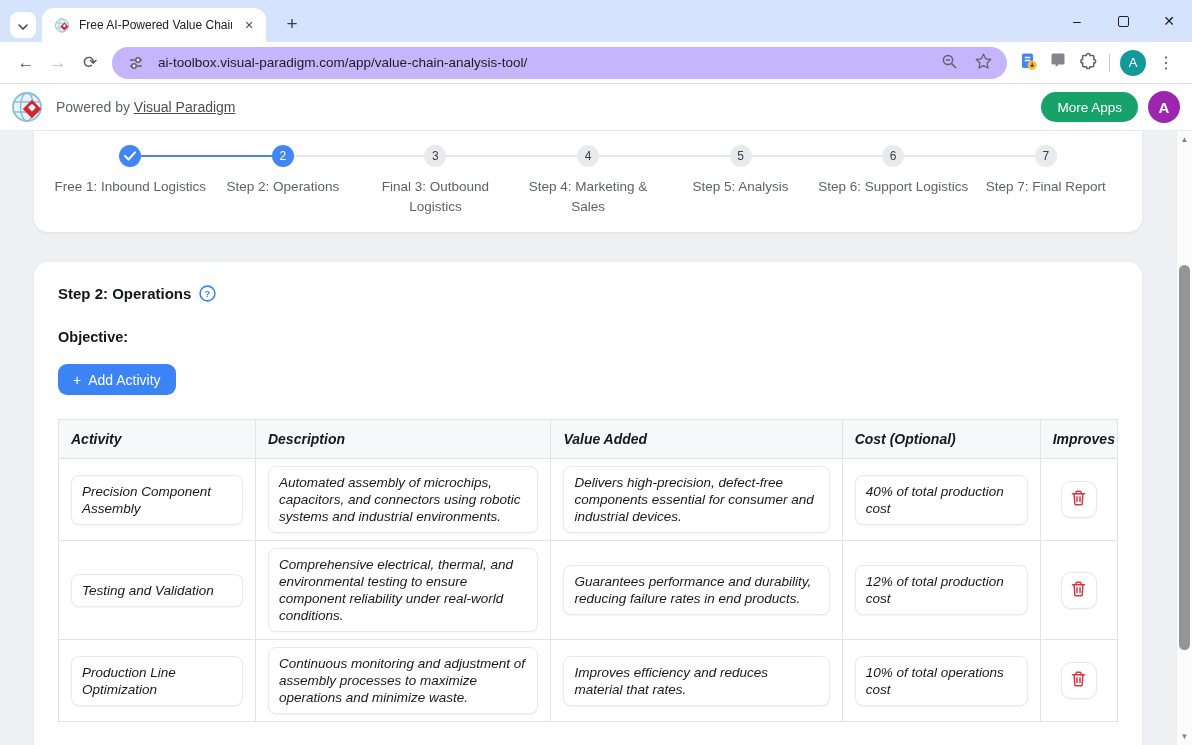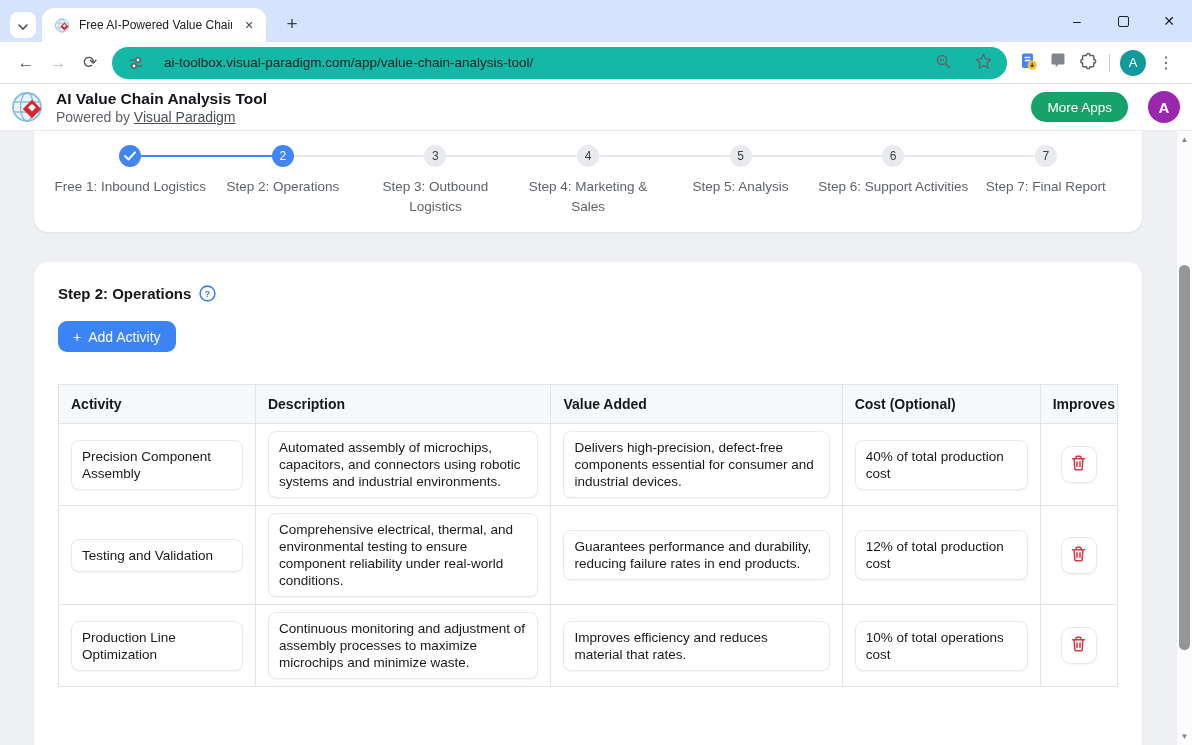--- a/index.html
+++ b/index.html
@@ -20,41 +20,41 @@
     font-size:19px; color:#3c4043; display:flex; align-items:center; justify-content:center; border-radius:50%; cursor:pointer; }
   .win-controls { position:absolute; right:0; top:0; height:42px; display:flex; align-items:center; }
   .win-btn { width:46px; height:42px; border:none; background:transparent; color:#202124; font-size:14px;
     display:flex; align-items:center; justify-content:center; cursor:pointer; }
   .maximize-glyph { width:11px; height:11px; border:1.3px solid #202124; border-radius:2px; display:inline-block; }
 
   .toolbar { height:42px; background:#ffffff; display:flex; align-items:center; padding:0 10px; border-bottom:1px solid #dfe1e5; }
   .nav-btn { width:32px; height:32px; border:none; background:transparent; font-size:17px; color:#54575b;
     display:flex; align-items:center; justify-content:center; border-radius:50%; cursor:pointer; }
   .nav-btn.disabled { color:#b9bdc3; }
-  .omnibox { flex:1; height:32px; background:#14b8a6; border-radius:16px; display:flex; align-items:center;
-    padding:0 12px; gap:16px; margin:0 6px; }
+  .omnibox { flex:1; height:32px; background:#c4b5fd; border-radius:16px; display:flex; align-items:center;
+    padding:0 12px; gap:10px; margin:0 6px; }
   .omnibox-url { flex:1; font-size:13.5px; color:#202124; white-space:nowrap; overflow:hidden; }
   .pill-icon-btn { width:24px; height:24px; border:none; background:transparent; display:flex; align-items:center;
     justify-content:center; cursor:pointer; }
   .ext-icon-btn { width:30px; height:30px; border:none; background:transparent; display:flex; align-items:center;
     justify-content:center; border-radius:50%; cursor:pointer; }
   .toolbar-divider { width:1px; height:18px; background:#c6cace; margin:0 6px; }
   .toolbar-avatar { width:26px; height:26px; border-radius:50%; background:#13999a; color:#fff; font-size:13px;
     display:flex; align-items:center; justify-content:center; border:none; margin:0 4px; cursor:pointer; }
   .kebab { font-size:16px; color:#54575b; }
 
   
   .page { height:661px; position:relative; overflow:hidden; background:#eef0f4; }
   .app-header { height:47px; background:#fff; border-bottom:1px solid #e8eaed; display:flex; align-items:center;
     padding:0 12px 0 10px; }
   .logo { width:36px; height:36px; margin-right:10px; flex:0 0 auto; }
   .app-title { font-size:15.5px; font-weight:700; color:#121417; line-height:1.25; }
   .powered { font-size:14px; color:#5f6368; }
   .powered a { color:#4a4f55; }
-  .header-right { margin-left:auto; display:flex; align-items:center; gap:20px;justify-content:center; }
+  .header-right { margin-left:auto; display:flex; align-items:center; gap:10px;justify-content:center; }
   .more-apps-btn { height:30px; padding:0 16px; background:#16a268; color:#fff; border:none; border-radius:16px;
     font-size:13.5px; font-family:"Liberation Sans",sans-serif; cursor:pointer; }
   .header-avatar { width:32px; height:32px; border-radius:50%; background:#9b27af; color:#fff; font-weight:700;
     font-size:15px; display:flex; align-items:center; justify-content:center; border:none; cursor:pointer; }
 
   .cards { margin-right:16px; padding:0 34px; }
 
   .stepper-card { background:#fff; border-radius:0 0 14px 14px; box-shadow:0 1px 3px rgba(0,0,0,.07);
     height:101px; padding:13px 20px 0; }
   .stepper { display:flex; }
@@ -75,21 +75,21 @@
     padding:23px 24px 40px; height:540px; }
   .section-title-row { display:flex; align-items:center; gap:8px; }
   .section-title { font-size:15px; font-weight:700; color:#141619; }
   .help-btn { border:none; background:transparent; line-height:0; cursor:pointer; }
   .objective-label { margin-top:27px; font-size:14.5px; font-weight:700; color:#141619; }
   .objective-text { margin-top:9px; font-size:14px; color:#1c1e21; }
   .add-btn { margin-top:19px; background:#3c83f6; color:#fff; border:none; border-radius:9px; height:31px;
     padding:0 15px; font-size:14px; font-family:"Liberation Sans",sans-serif; display:inline-flex; align-items:center;
     gap:7px; cursor:pointer; }
 
-  table.activities { width:100%; border-collapse:collapse; margin-top:32px; font-size:13.5px; table-layout:fixed; }
+  table.activities { width:100%; border-collapse:collapse; margin-top:24px; font-size:13.5px; table-layout:fixed;font-style:italic; }
   .activities th, .activities td { border:1px solid #e0e3e8; }
   .activities th { background:#f7f8fa; text-align:left; padding:11px 12px; font-size:14px; font-weight:700; color:#16181b; }
   .activities td { padding:7px 12px; vertical-align:middle; }
   .cellbox { background:#fff; border:1px solid #e8e9ee; border-radius:8px; padding:7px 10px; line-height:17px;
     color:#17191c; box-shadow:0 1px 2px rgba(16,24,40,.05); }
   .actions-cell { text-align:center; }
   .trash-btn { width:36px; height:37px; border:1px solid #e7e8ec; border-radius:10px; background:#fff;
     display:inline-flex; align-items:center; justify-content:center; box-shadow:0 1px 2px rgba(16,24,40,.05); cursor:pointer; }
 
   
@@ -222,21 +222,20 @@
           <circle cx="17" cy="18" r="14" fill="#e8f4fb" stroke="#8abcd8" stroke-width="1.8"></circle>
           <ellipse cx="17" cy="18" rx="6.5" ry="14" fill="none" stroke="#8abcd8" stroke-width="1.4"></ellipse>
           <path d="M4 13h26M4 23h26" stroke="#8abcd8" stroke-width="1.4" fill="none"></path>
           <g transform="rotate(45 22 20)">
               <rect x="15.5" y="13.5" width="13" height="13" fill="#d8242f"></rect>
               <rect x="18.2" y="16.2" width="5.5" height="5.5" fill="#ffffff"></rect>
             </g>
         </svg>
       </span>
       <div>
-        <div class="app-title">AI Value Chain Analysis Tool</div>
         <div class="powered">
           <span>Powered by</span>
           <a href="#">Visual Paradigm</a>
         </div>
       </div>
       <div class="header-right">
         <button class="more-apps-btn">More Apps</button>
         <button class="header-avatar">
             <span>A</span>
           </button>
@@ -277,21 +276,21 @@
 
           <div class="step upcoming">
             <div class="step-track">
               <div class="line line-l"></div>
               <div class="circle">
                 <span class="num">3</span>
 
               </div>
               <div class="line line-r"></div>
             </div>
-            <div class="step-label">Step 3: Outbound Logistics</div>
+            <div class="step-label">Final 3: Outbound Logistics</div>
           </div>
 
           <div class="step upcoming">
             <div class="step-track">
               <div class="line line-l"></div>
               <div class="circle">
                 <span class="num">4</span>
 
               </div>
               <div class="line line-r"></div>
@@ -313,21 +312,21 @@
 
           <div class="step upcoming">
             <div class="step-track">
               <div class="line line-l"></div>
               <div class="circle">
                 <span class="num">6</span>
 
               </div>
               <div class="line line-r"></div>
             </div>
-            <div class="step-label">Step 6: Support Activities</div>
+            <div class="step-label">Step 6: Support Logistics</div>
           </div>
 
           <div class="step upcoming">
             <div class="step-track">
               <div class="line line-l"></div>
               <div class="circle">
                 <span class="num">7</span>
 
               </div>
               <div class="line line-r"></div>
@@ -343,20 +342,21 @@
           <span class="section-title">Step 2: Operations</span>
           <button class="help-btn">
             <span>
               <svg width="17" height="17" viewBox="0 0 17 17">
                   <circle cx="8.5" cy="8.5" r="7.4" fill="none" stroke="#3b82f6" stroke-width="1.6"></circle>
                   <text x="8.5" y="12" text-anchor="middle" font-size="9.5" font-weight="bold" fill="#3b82f6" font-family="Liberation Sans, sans-serif">?</text>
                 </svg>
             </span>
           </button>
         </div>
+        <div class="objective-label">Objective:</div>
         <button class="add-btn">
           <span>+</span>
           <span>Add Activity</span>
         </button>
 
         <table class="activities">
           <colgroup>
             <col style="width:18.6%">
               <col style="width:27.9%">
               <col style="width:27.5%">
@@ -425,21 +425,21 @@
                 </span>
               </button>
             </td>
           </tr>
 
           <tr>
             <td>
                   <div class="cellbox">Production Line Optimization</div>
                 </td>
             <td>
-                  <div class="cellbox">Continuous monitoring and adjustment of assembly processes to maximize microchips and minimize waste.</div>
+                  <div class="cellbox">Continuous monitoring and adjustment of assembly processes to maximize operations and minimize waste.</div>
                 </td>
             <td>
                   <div class="cellbox">Improves efficiency and reduces material that rates.</div>
                 </td>
             <td>
                   <div class="cellbox">10% of total operations cost</div>
                 </td>
             <td class="actions-cell">
               <button class="trash-btn">
                 <span>

